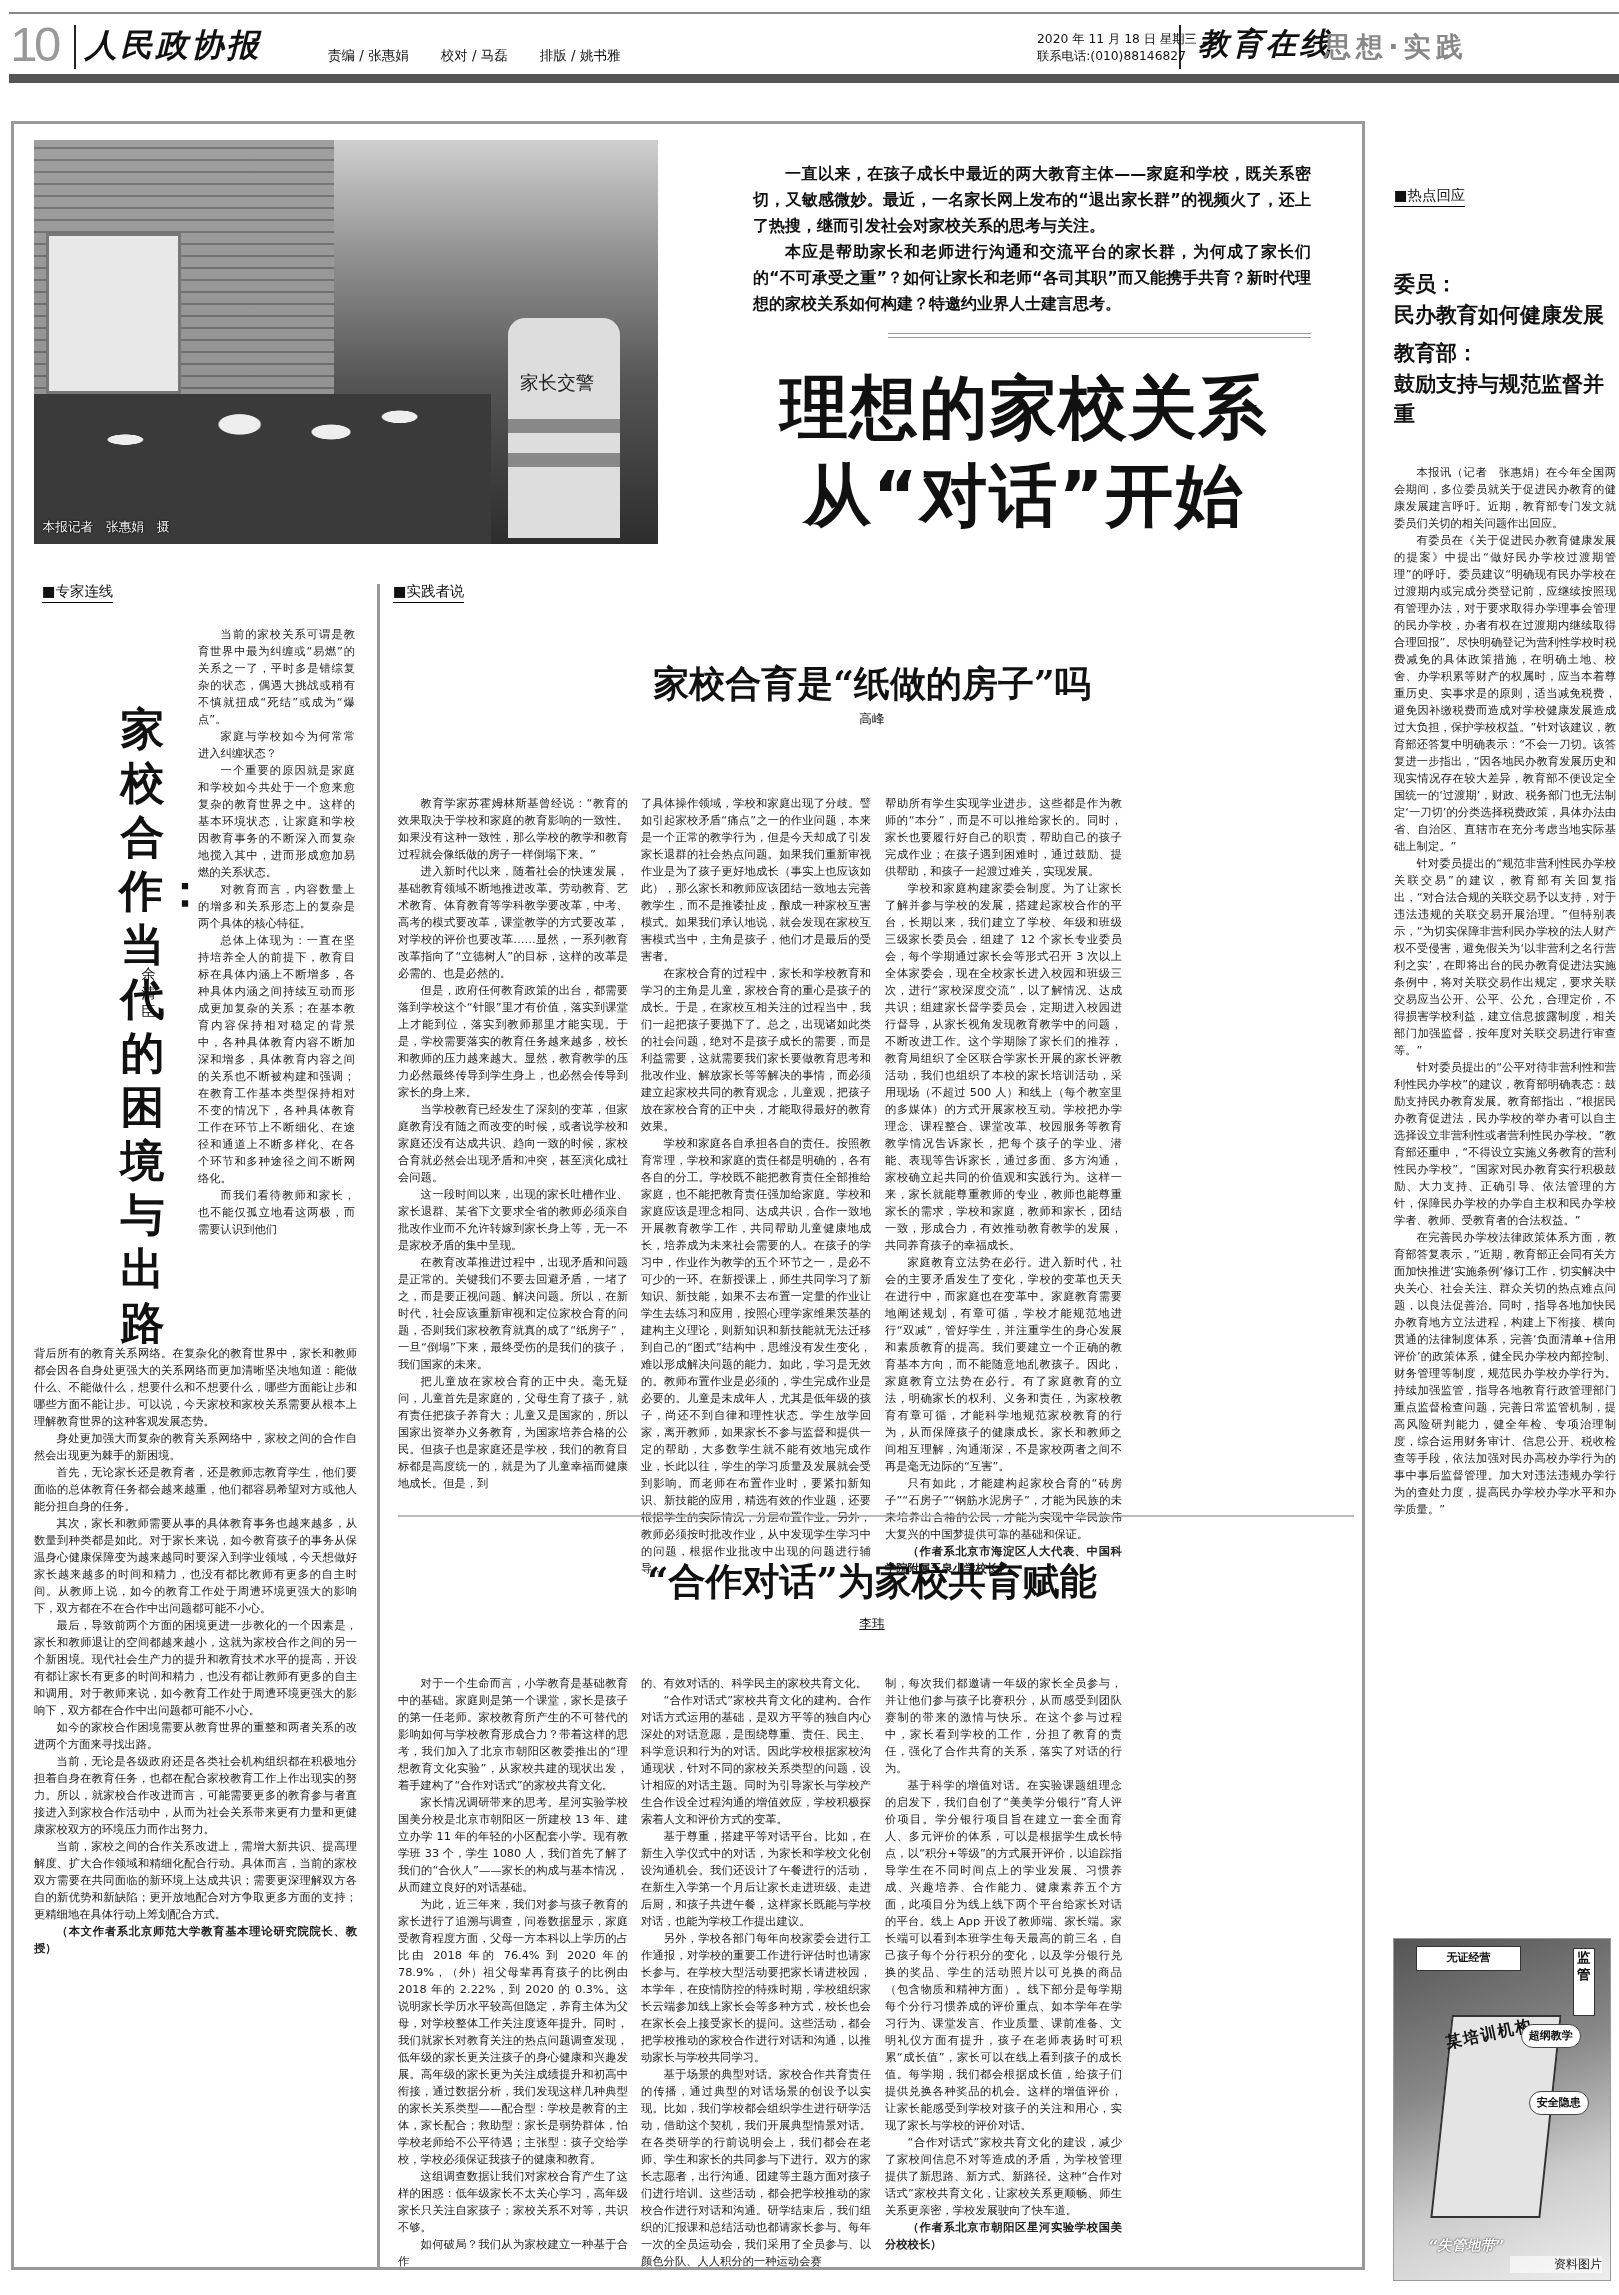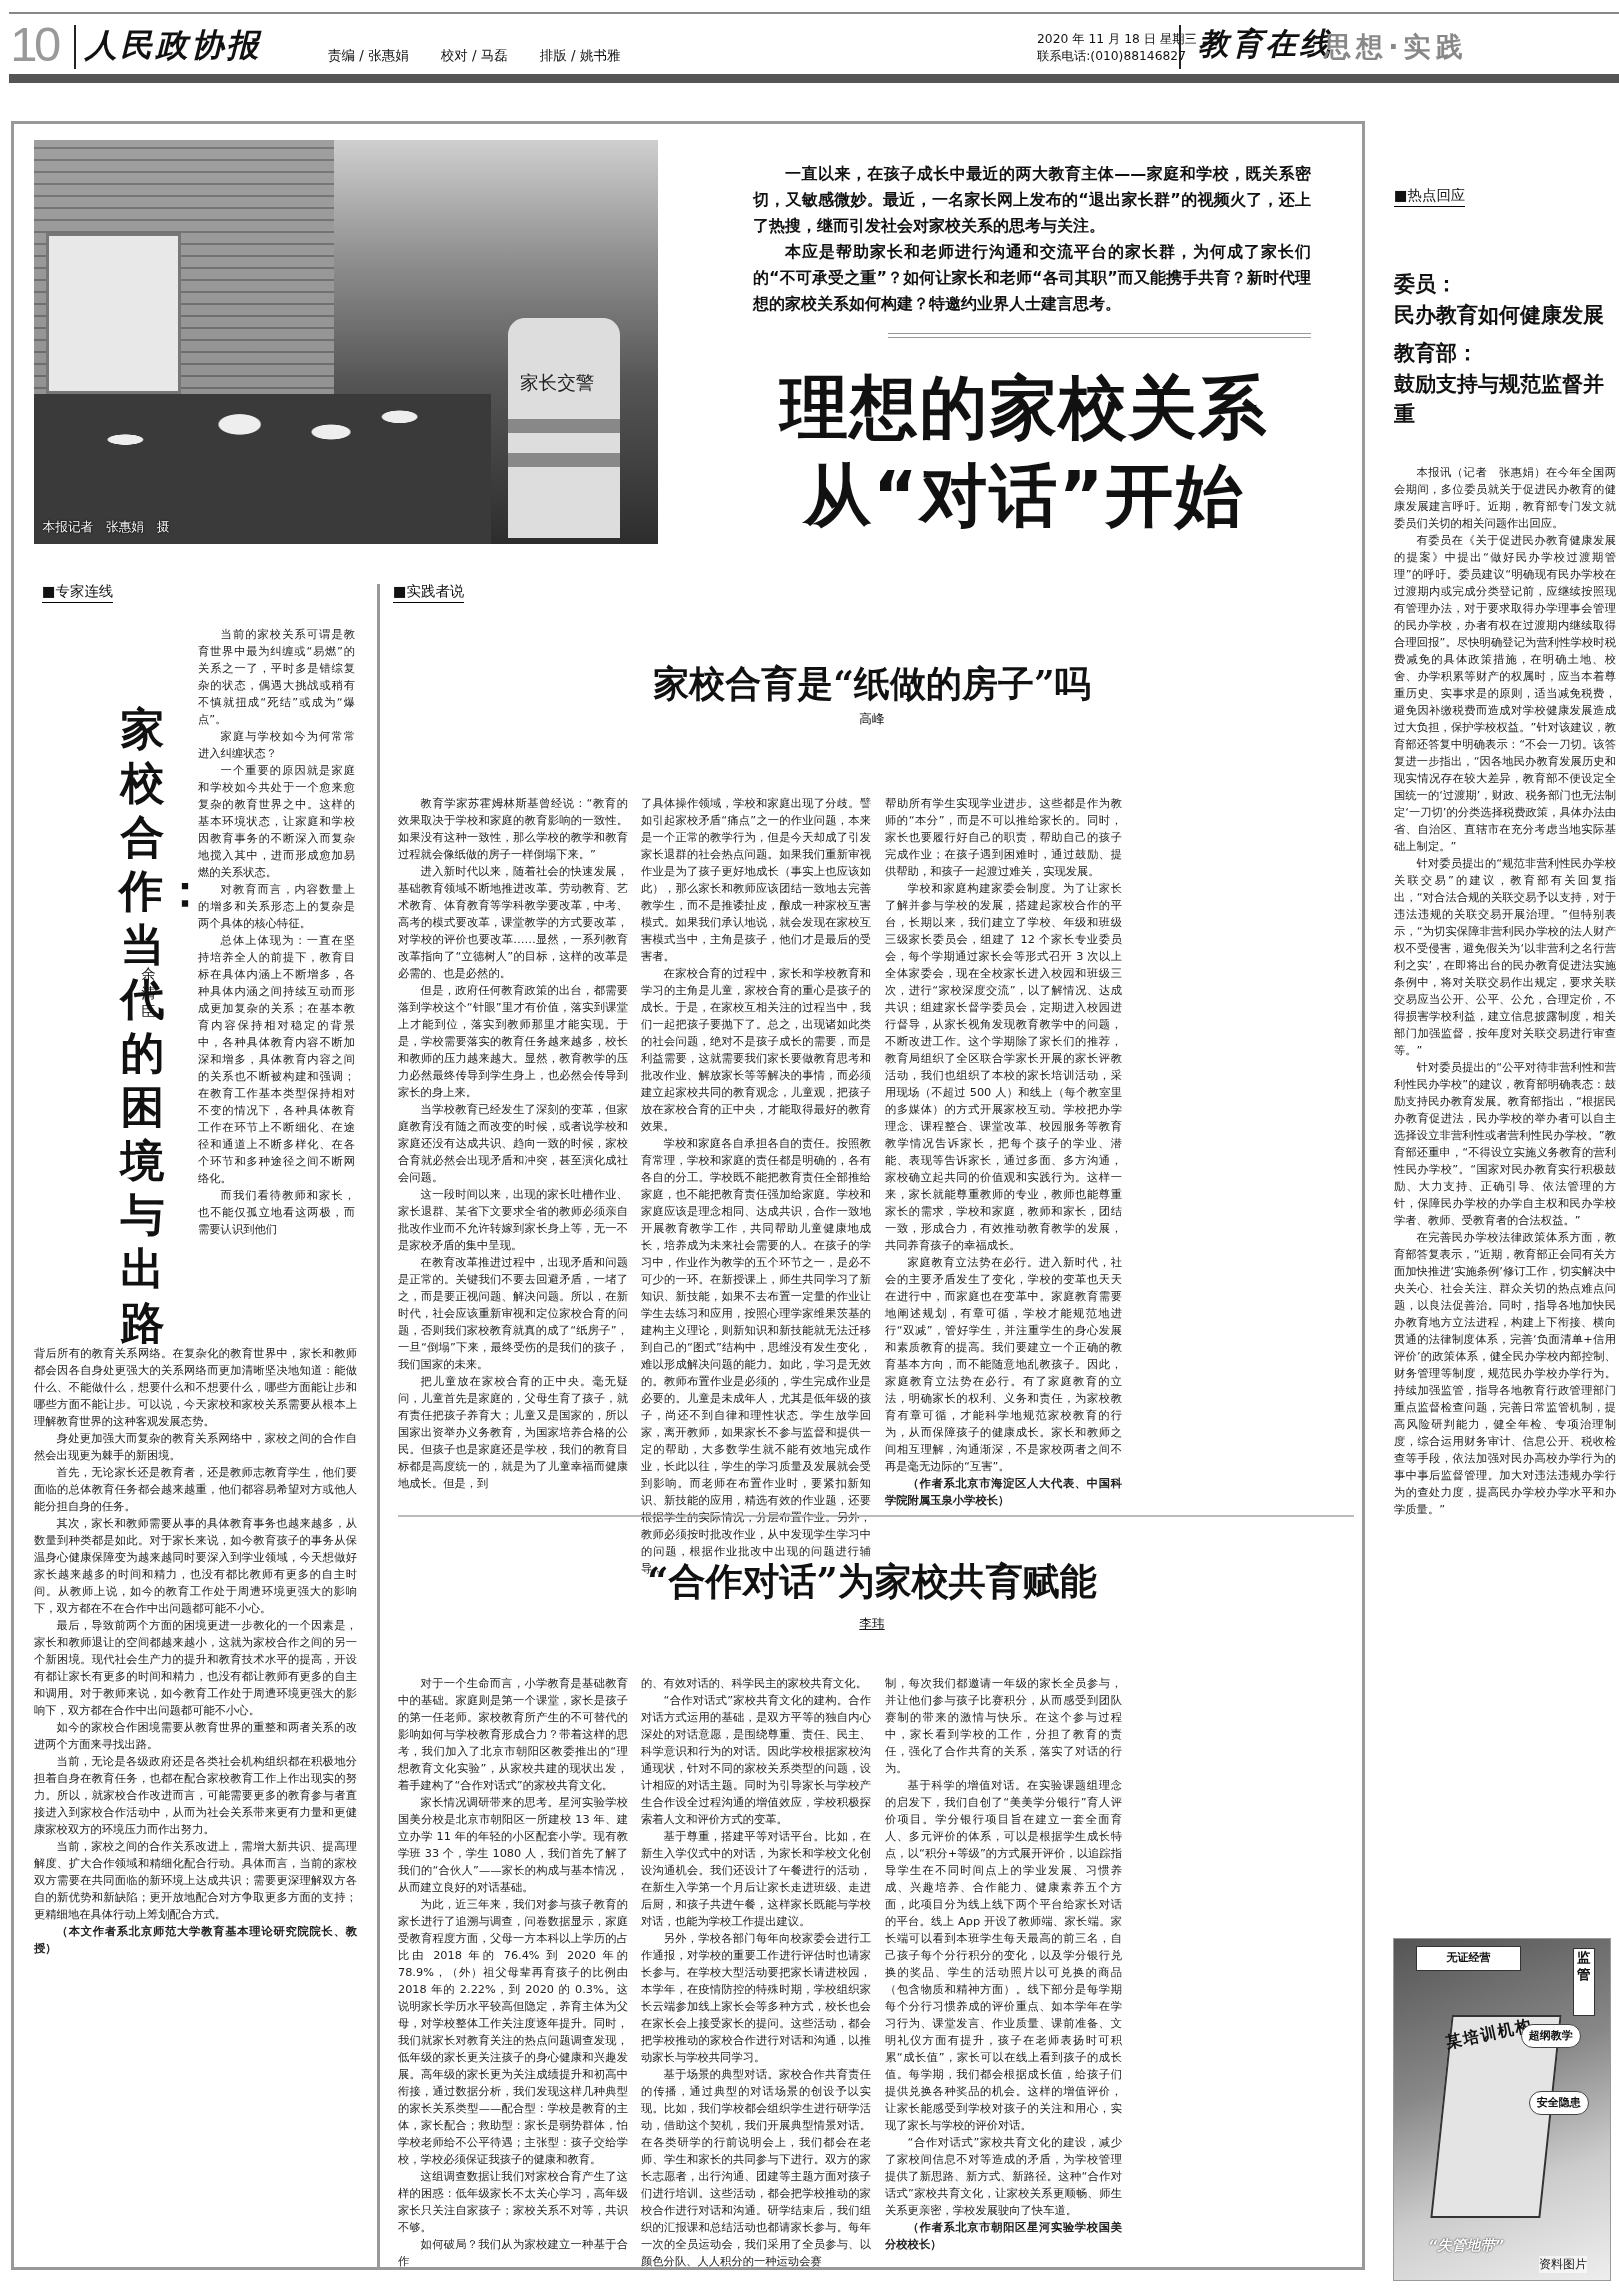--- a/index.html
+++ b/index.html
@@ -70,21 +70,21 @@
   .hot-title { left: 1394px; top: 269px; width: 220px; font-size: 21px; font-weight: bold; line-height: 30.5px; }
   .hot-body { left: 1394px; top: 464px; width: 222px; }
 
   .cartoon { left: 1393px; top: 1938px; width: 218px; height: 343px; background:
       linear-gradient(160deg, #555 0%, #888 40%, #ccc 70%, #eee 100%); border: 0.8px solid #999; overflow: hidden; }
   .cartoon .sign { position: absolute; left: 22px; top: 6.8px; width: 105px; height: 25.4px; background: #fff; border: 1.7px solid #333; font-size: 11px; font-weight: bold; text-align: center; line-height: 22px; }
   .cartoon .booth { position: absolute; left: 47px; top: 76px; width: 110px; height: 203px; background: #e4e4e4; border: 2.5px solid #333; transform: skewX(-6deg); }
   .cartoon .booth-label { position: absolute; left: 51px; top: 85px; font-size: 16px; font-weight: bold; letter-spacing: 1.7px; transform: rotate(-12deg); }
   .cartoon .bubble { position: absolute; background: #fff; border: 1.7px solid #444; border-radius: 18.6px; font-size: 11px; font-weight: bold; padding: 3.4px 6.8px; }
   .cartoon .slogan { position: absolute; left: 34px; bottom: 25.4px; font-size: 14.4px; font-weight: bold; font-style: italic; color: #fff; text-shadow: 0 0 1.7px #000; }
-  .cartoon .source { position: absolute; right: 23px; bottom: 6.8px; font-size: 12px; color: #222; background: rgba(255,255,255,.6); }
+  .cartoon .source { position: absolute; right: 8px; bottom: 6.8px; font-size: 12px; color: #222; background: rgba(255,255,255,.6); padding-left: 44px; }
   .cartoon .supervise { position: absolute; right: 15.2px; top: 8.5px; width: 22px; height: 68px; background: #fff; border: 1.7px solid #333; font-size: 13.5px; font-weight: bold; line-height: 17px; text-align: center; }
 </style>
 </head>
 <body>
 
 <div class="abs topline"></div>
 <div class="abs page-num">10</div>
 <div class="abs page-sep"></div>
 <div class="abs paper-name">人民政协报</div>
 <div class="abs credits">
@@ -167,20 +167,21 @@
 </div>
 <div class="abs txt art1-col" style="left:641px">
   <p style="text-indent:0">了具体操作领域，学校和家庭出现了分歧。譬如引起家校矛盾“痛点”之一的作业问题，本来是一个正常的教学行为，但是今天却成了引发家长退群的社会热点问题。如果我们重新审视作业是为了孩子更好地成长（事实上也应该如此），那么家长和教师应该团结一致地去完善教学生，而不是推诿扯皮，酿成一种家校互害模式。如果我们承认地说，就会发现在家校互害模式当中，主角是孩子，他们才是最后的受害者。</p>
   <p>在家校合育的过程中，家长和学校教育和学习的主角是儿童，家校合育的重心是孩子的成长。于是，在家校互相关注的过程当中，我们一起把孩子要抛下了。总之，出现诸如此类的社会问题，绝对不是孩子成长的需要，而是利益需要，这就需要我们家长要做教育思考和批改作业、解放家长等等解决的事情，而必须建立起家校共同的教育观念，儿童观，把孩子放在家校合育的正中央，才能取得最好的教育效果。</p>
   <p>学校和家庭各自承担各自的责任。按照教育常理，学校和家庭的责任都是明确的，各有各自的分工。学校既不能把教育责任全部推给家庭，也不能把教育责任强加给家庭。学校和家庭应该是理念相同、达成共识，合作一致地开展教育教学工作，共同帮助儿童健康地成长，培养成为未来社会需要的人。在孩子的学习中，作业作为教学的五个环节之一，是必不可少的一环。在新授课上，师生共同学习了新知识、新技能，如果不去布置一定量的作业让学生去练习和应用，按照心理学家维果茨基的建构主义理论，则新知识和新技能就无法迁移到自己的“图式”结构中，思维没有发生变化，难以形成解决问题的能力。如此，学习是无效的。教师布置作业是必须的，学生完成作业是必要的。儿童是未成年人，尤其是低年级的孩子，尚还不到自律和理性状态。学生放学回家，离开教师，如果家长不参与监督和提供一定的帮助，大多数学生就不能有效地完成作业，长此以往，学生的学习质量及发展就会受到影响。而老师在布置作业时，要紧扣新知识、新技能的应用，精选有效的作业题，还要根据学生的实际情况，分层布置作业。另外，教师必须按时批改作业，从中发现学生学习中的问题，根据作业批改中出现的问题进行辅导，</p>
 </div>
 <div class="abs txt art1-col" style="left:885px; width:237px">
   <p style="text-indent:0">帮助所有学生实现学业进步。这些都是作为教师的“本分”，而是不可以推给家长的。同时，家长也要履行好自己的职责，帮助自己的孩子完成作业；在孩子遇到困难时，通过鼓励、提供帮助，和孩子一起渡过难关，实现发展。</p>
   <p>学校和家庭构建家委会制度。为了让家长了解并参与学校的发展，搭建起家校合作的平台，长期以来，我们建立了学校、年级和班级三级家长委员会，组建了 12 个家长专业委员会，每个学期通过家长会等形式召开 3 次以上全体家委会，现在全校家长进入校园和班级三次，进行“家校深度交流”，以了解情况、达成共识；组建家长督学委员会，定期进入校园进行督导，从家长视角发现教育教学中的问题，不断改进工作。这个学期除了家长们的推荐，教育局组织了全区联合学家长开展的家长评教活动，我们也组织了本校的家长培训活动，采用现场（不超过 500 人）和线上（每个教室里的多媒体）的方式开展家校互动。学校把办学理念、课程整合、课堂改革、校园服务等教育教学情况告诉家长，把每个孩子的学业、潜能、表现等告诉家长，通过多面、多方沟通，家校确立起共同的价值观和实践行为。这样一来，家长就能尊重教师的专业，教师也能尊重家长的需求，学校和家庭，教师和家长，团结一致，形成合力，有效推动教育教学的发展，共同养育孩子的幸福成长。</p>
   <p>家庭教育立法势在必行。进入新时代，社会的主要矛盾发生了变化，学校的变革也天天在进行中，而家庭也在变革中。家庭教育需要地阐述规划，有章可循，学校才能规范地进行“双减”，管好学生，并注重学生的身心发展和素质教育的提高。我们要建立一个正确的教育基本方向，而不能随意地乱教孩子。因此，家庭教育立法势在必行。有了家庭教育的立法，明确家长的权利、义务和责任，为家校教育有章可循，才能科学地规范家校教育的行为，从而保障孩子的健康成长。家长和教师之间相互理解，沟通渐深，不是家校两者之间不再是毫无边际的“互害”。</p>
+  <p>只有如此，才能建构起家校合育的“砖房子”“石房子”“钢筋水泥房子”，才能为民族的未来培养出合格的公民，才能为实现中华民族伟大复兴的中国梦提供可靠的基础和保证。</p>
   <p class="note">（作者系北京市海淀区人大代表、中国科学院附属玉泉小学校长）</p>
 </div>
 
 <div class="abs col-divider" style="left:398px; top:1515px; width:956px; height:1.7px; background:#bbb;"></div>
 
 <div class="abs article-title art2-title">“合作对话”为家校共育赋能</div>
 <div class="abs art2-byline">李玮</div>
 
 <div class="abs txt art2-col" style="left:398px">
   <p>对于一个生命而言，小学教育是基础教育中的基础。家庭则是第一个课堂，家长是孩子的第一任老师。家校教育所产生的不可替代的影响如何与学校教育形成合力？带着这样的思考，我们加入了北京市朝阳区教委推出的“理想教育文化实验”，从家校共建的现状出发，着手建构了“合作对话式”的家校共育文化。</p>

